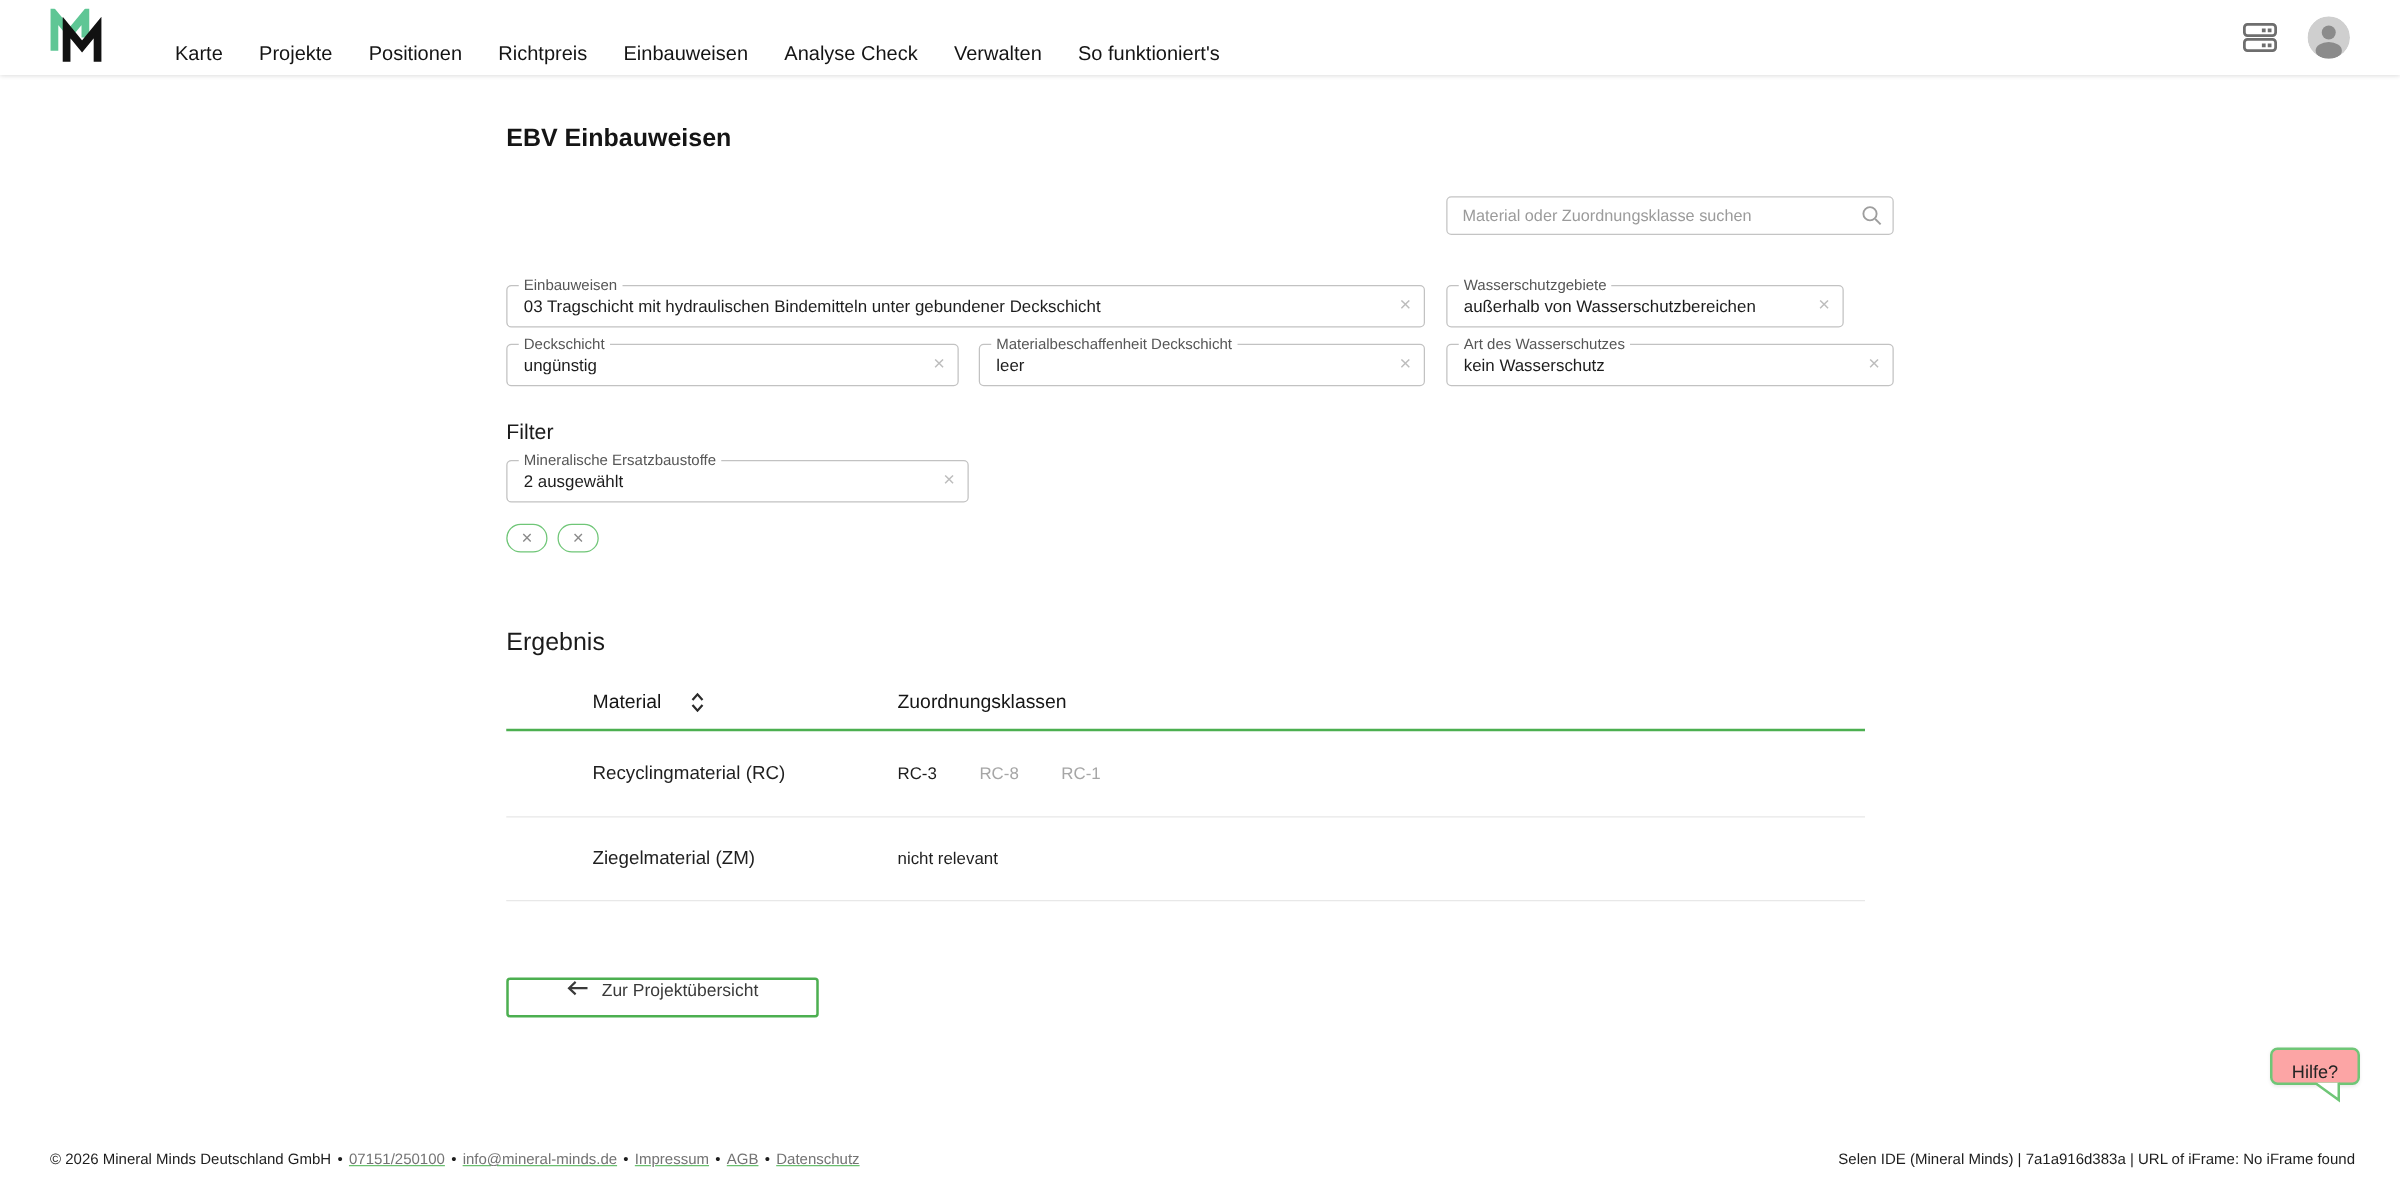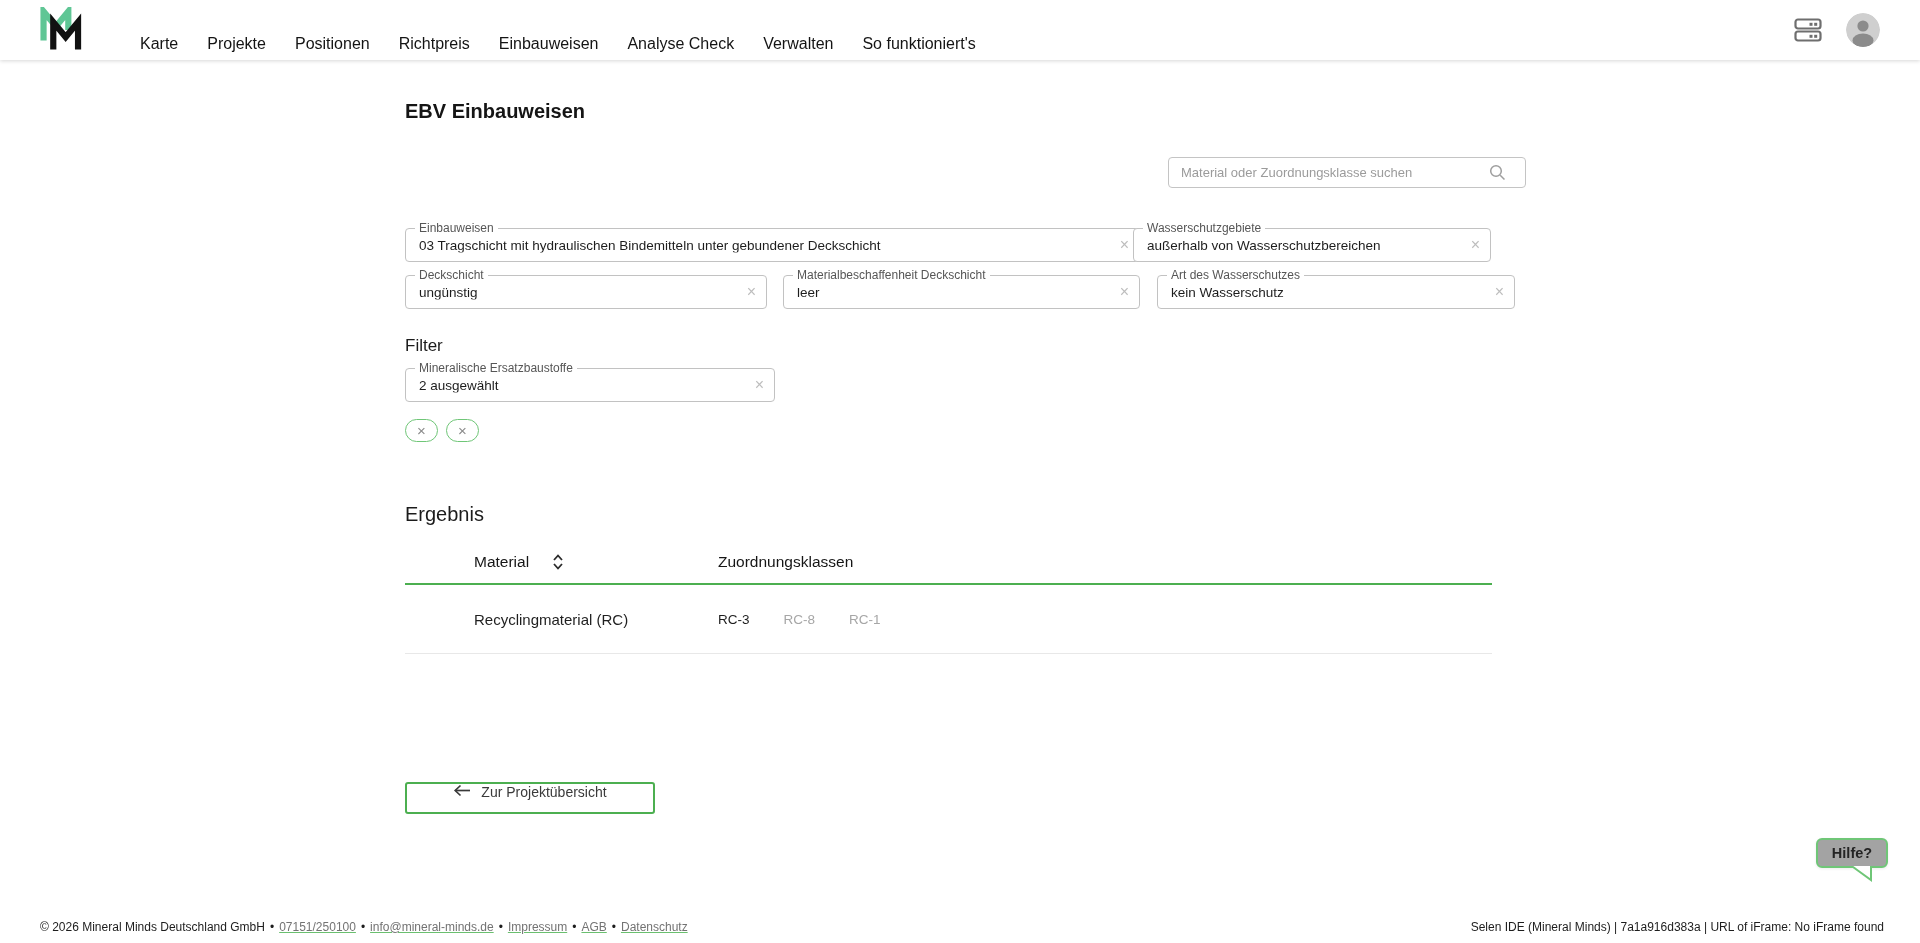--- a/index.html
+++ b/index.html
@@ -19,21 +19,21 @@
 
   
   .h1 { position:absolute; left:405px; top:100px; font-size:20px; font-weight:700; color:#151515; }
   .h2 { position:absolute; font-size:17px; font-weight:400; color:#1b1b1b; }
   .h2.ergebnis { font-size:20px; }
 
   
   .searchwrap { position:absolute; left:1157px; top:157px; width:358px; height:31px; }
   .searchwrap input { width:100%; height:100%; border:1px solid #c4c4c4; border-radius:4px;
       padding:0 34px 0 12px; font-size:13px; color:#333; outline:none;
-      font-family:"Liberation Sans","DejaVu Sans",sans-serif;margin-left:11px; }
+      font-family:"Liberation Sans","DejaVu Sans",sans-serif; }
   .searchwrap input::placeholder { color:#9b9b9b; opacity:1; }
   .searchwrap svg { position:absolute; right:9px; top:7px; }
 
   
   .field { position:absolute; height:34px; border:1px solid #c2c2c2; border-radius:4px; background:#fff; cursor:pointer; }
   .flabel { position:absolute; top:-8px; left:9px; background:#fff; padding:0 4px; font-size:12px;
             color:#565656; line-height:15px; white-space:nowrap; }
   .fvalue { position:absolute; left:13px; right:32px; top:50%; transform:translateY(-50%);
             font-size:13.5px; color:#1d1d1d; white-space:nowrap; overflow:hidden; }
   .fclear { position:absolute; right:10px; top:50%; transform:translateY(-50%); font-size:16px;
@@ -61,23 +61,23 @@
   .badge.inactive { color:#a6a6a6; }
   .badge.plain { color:#1f1f1f; }
 
   
   .backbtn { position:absolute; left:405px; top:782px; width:250px; height:32px; background:#fff;
              border:2px solid #4caf50; border-radius:3px; display:flex; align-items:flex-start;
              justify-content:center; gap:9px; cursor:pointer; }
   .backbtn span { font-size:14px; color:#3a3a3a; }
 
   
-  .help { position:absolute; right:32px; top:838px; width:72px; height:30px; background:#a3a3a3;
-          border:2px solid #6fc677; border-radius:6px; display:flex; align-items:center;
-          justify-content:center; cursor:pointer; box-shadow:0 1px 3px rgba(0,0,0,.08);font-weight:bold; }
+  .help { position:absolute; right:32px; top:838px; width:72px; height:30px; background:#fca5a5;
+          border:2px solid #6fc677; border-radius:6px; display:flex; align-items:flex-end;
+          justify-content:center; cursor:pointer; box-shadow:0 1px 3px rgba(0,0,0,.08); }
   .help span { font-size:14.5px; color:#242424; }
   .help-tail { position:absolute; right:46px; top:866px; }
 
   
   .footer { position:absolute; left:0; bottom:0; width:1920px; height:32px; background:#fff; }
   .f-left { position:absolute; left:40px; top:50%; transform:translateY(-50%); font-size:12px; color:#1d1d1d; white-space:nowrap; }
   .f-left .sep { margin:0 5px; color:#1d1d1d; }
   .flink { color:#737373; text-decoration:underline; text-decoration-color:#6abf6f; cursor:pointer; }
   .f-right { position:absolute; right:36px; top:50%; transform:translateY(-50%); font-size:12px; color:#1d1d1d; white-space:nowrap; }
   .f-right b { font-weight:400; }
@@ -134,21 +134,21 @@
       <circle cx="7" cy="7" r="5.3" fill="none" stroke="#9e9e9e" stroke-width="1.5"></circle>
       <line x1="11.2" y1="11.2" x2="15.5" y2="15.5" stroke="#9e9e9e" stroke-width="1.5"></line>
     </svg>
   </div>
 
   <div class="field" style="left:405px;top:228px;width:735px">
     <span class="flabel">Einbauweisen</span>
     <span class="fvalue">03 Tragschicht mit hydraulischen Bindemitteln unter gebundener Deckschicht</span>
     <span class="fclear">×</span>
   </div>
-  <div class="field" style="left:1133px;top:228px;width:358px">
+  <div class="field" style="left:1157px;top:228px;width:318px">
     <span class="flabel">Wasserschutzgebiete</span>
     <span class="fvalue">außerhalb von Wasserschutzbereichen</span>
     <span class="fclear">×</span>
   </div>
 
   <div class="field" style="left:405px;top:275px;width:362px">
     <span class="flabel">Deckschicht</span>
     <span class="fvalue">ungünstig</span>
     <span class="fclear">×</span>
   </div>
@@ -191,20 +191,26 @@
       <div class="th-classes">Zuordnungsklassen</div>
     </div>
     <div class="trow r1">
       <div class="cell-material">Recyclingmaterial (RC)</div>
       <div class="cell-classes">
         <span class="badge active">RC-3</span>
         <span class="badge inactive">RC-8</span>
         <span class="badge inactive">RC-1</span>
       </div>
     </div>
+    <div class="trow r2">
+      <div class="cell-material">Ziegelmaterial (ZM)</div>
+      <div class="cell-classes">
+        <span class="badge plain">nicht relevant</span>
+      </div>
+    </div>
   </div>
 
   <div class="backbtn">
     <svg width="19" height="13" viewBox="0 0 19 13">
       <line x1="17" y1="6.5" x2="2.5" y2="6.5" stroke="#3a3a3a" stroke-width="1.7"></line>
       <polyline points="7.5,1.5 2.2,6.5 7.5,11.5" fill="none" stroke="#3a3a3a" stroke-width="1.7"></polyline>
     </svg>
     <span>Zur Projektübersicht</span>
   </div>
 

